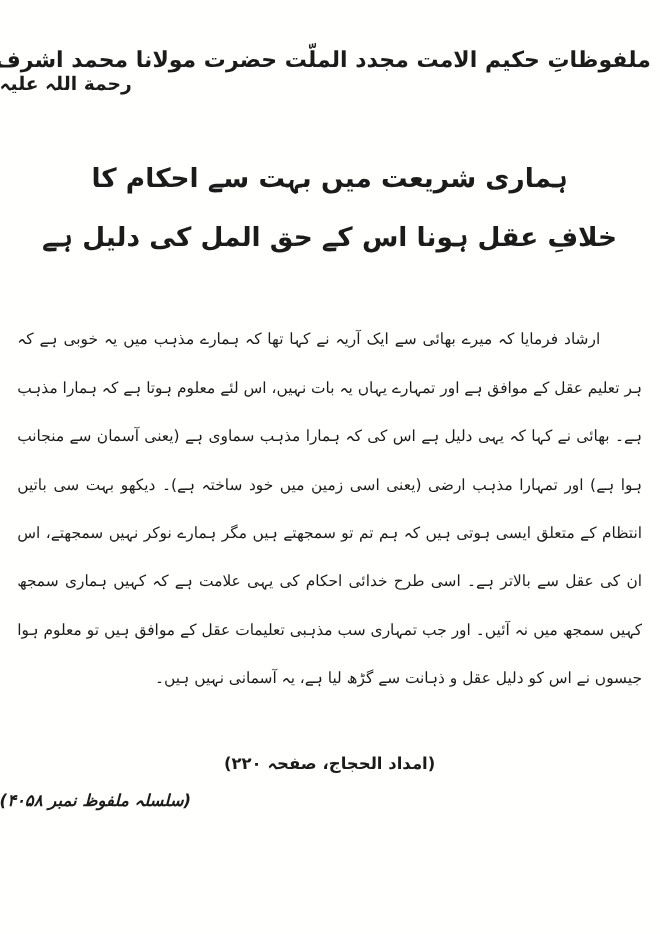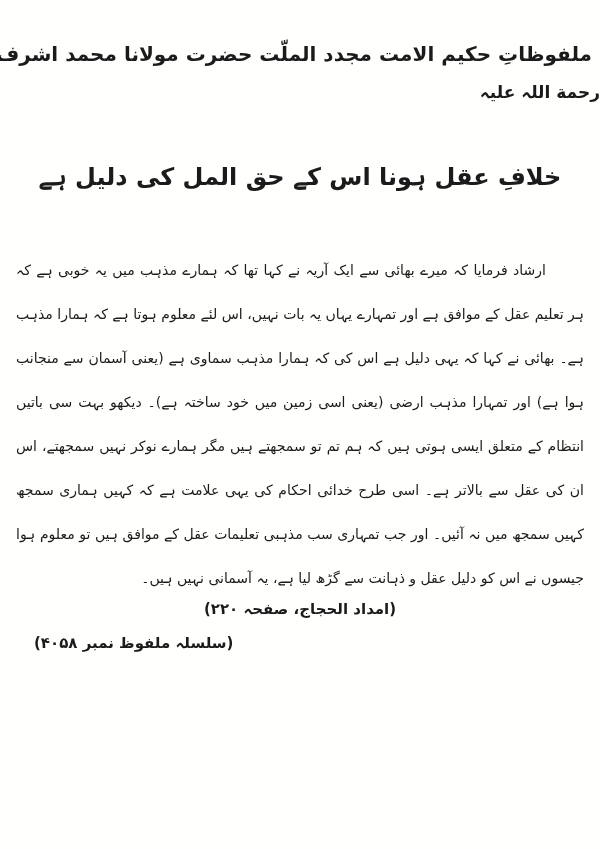--- a/index.html
+++ b/index.html
@@ -22,22 +22,21 @@
   .title {
     margin-top: 42px;
     padding: 0 8px;
     text-align: center;
     font-size: 20px;
     font-weight: bold;
     white-space: nowrap;
     letter-spacing: -0.2px;
   }
   .honorific {
-    margin-top: 16px;
-    text-align: right;
+    text-align: left;
     font-size: 17px;
     font-weight: bold;
   }
   .heading {
     margin-top: 48px;
   }
   .heading-line {
     text-align: center;
     font-size: 24px;
     font-weight: bold;
@@ -55,42 +54,44 @@
     text-align: justify;
     text-align-last: justify;
   }
   .body-line.first {
     padding-right: 38px;
   }
   .body-line.last {
     text-align-last: right;
   }
   .footer-ref {
+    margin-top: 46px;
     text-align: center;
     font-size: 15px;
     font-weight: bold;
   }
   .footer-serial {
     margin-top: 16px;
-    padding-left: 34px;
     text-align: left;
     font-size: 15px;
     font-weight: bold;
+    font-style: italic;
   }
 </style>
 </head>
 <body>
 
 <div class="page">
 
   <div class="title">ملفوظاتِ حکیم الامت مجدد الملّت حضرت مولانا محمد اشرف علی تھانوی</div>
 
   <div class="honorific">رحمة اللہ علیہ</div>
 
   <div class="heading">
+    <div class="heading-line">ہماری شریعت میں بہت سے احکام کا</div>
     <div class="heading-line">خلافِ عقل ہونا اس کے حق المل کی دلیل ہے</div>
   </div>
 
   <div class="body-text">
     <div class="body-line first">ارشاد فرمایا کہ میرے بھائی سے ایک آریہ نے کہا تھا کہ ہمارے مذہب میں یہ خوبی ہے کہ اس کی</div>
     <div class="body-line">ہر تعلیم عقل کے موافق ہے اور تمہارے یہاں یہ بات نہیں، اس لئے معلوم ہوتا ہے کہ ہمارا مذہب صحیح</div>
     <div class="body-line">ہے۔ بھائی نے کہا کہ یہی دلیل ہے اس کی کہ ہمارا مذہب سماوی ہے (یعنی آسمان سے منجانب اللہ نازل</div>
     <div class="body-line">ہوا ہے) اور تمہارا مذہب ارضی (یعنی اسی زمین میں خود ساختہ ہے)۔ دیکھو بہت سی باتیں اپنے خانگی</div>
     <div class="body-line">انتظام کے متعلق ایسی ہوتی ہیں کہ ہم تم تو سمجھتے ہیں مگر ہمارے نوکر نہیں سمجھتے، اس واسطے کہ ہماری عقل</div>
     <div class="body-line">ان کی عقل سے بالاتر ہے۔ اسی طرح خدائی احکام کی یہی علامت ہے کہ کہیں ہماری سمجھ میں آئیں اور</div>

